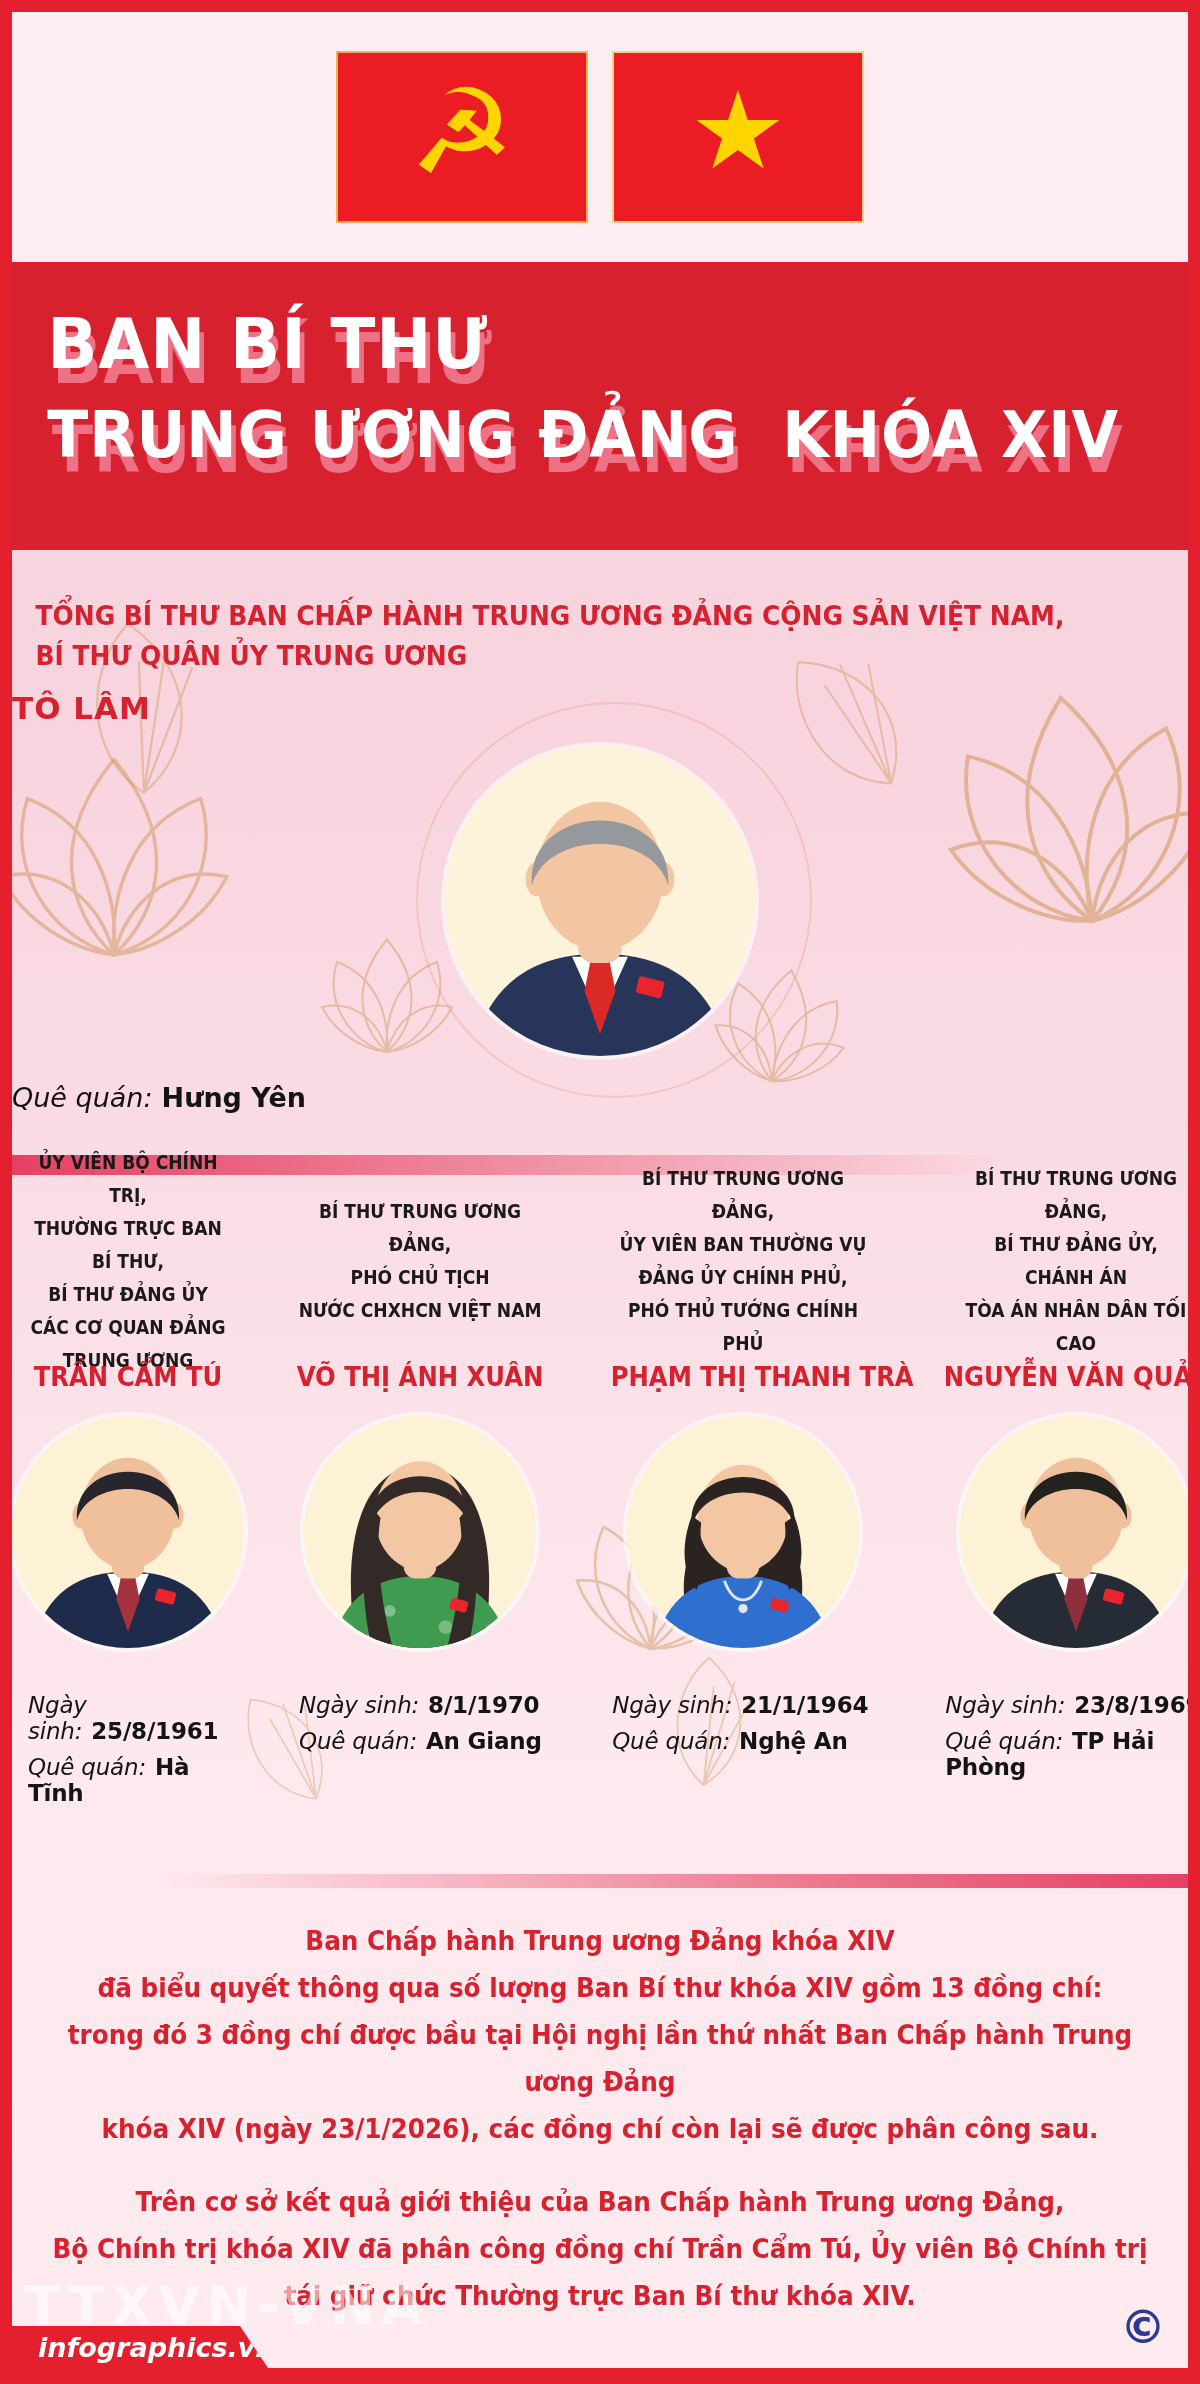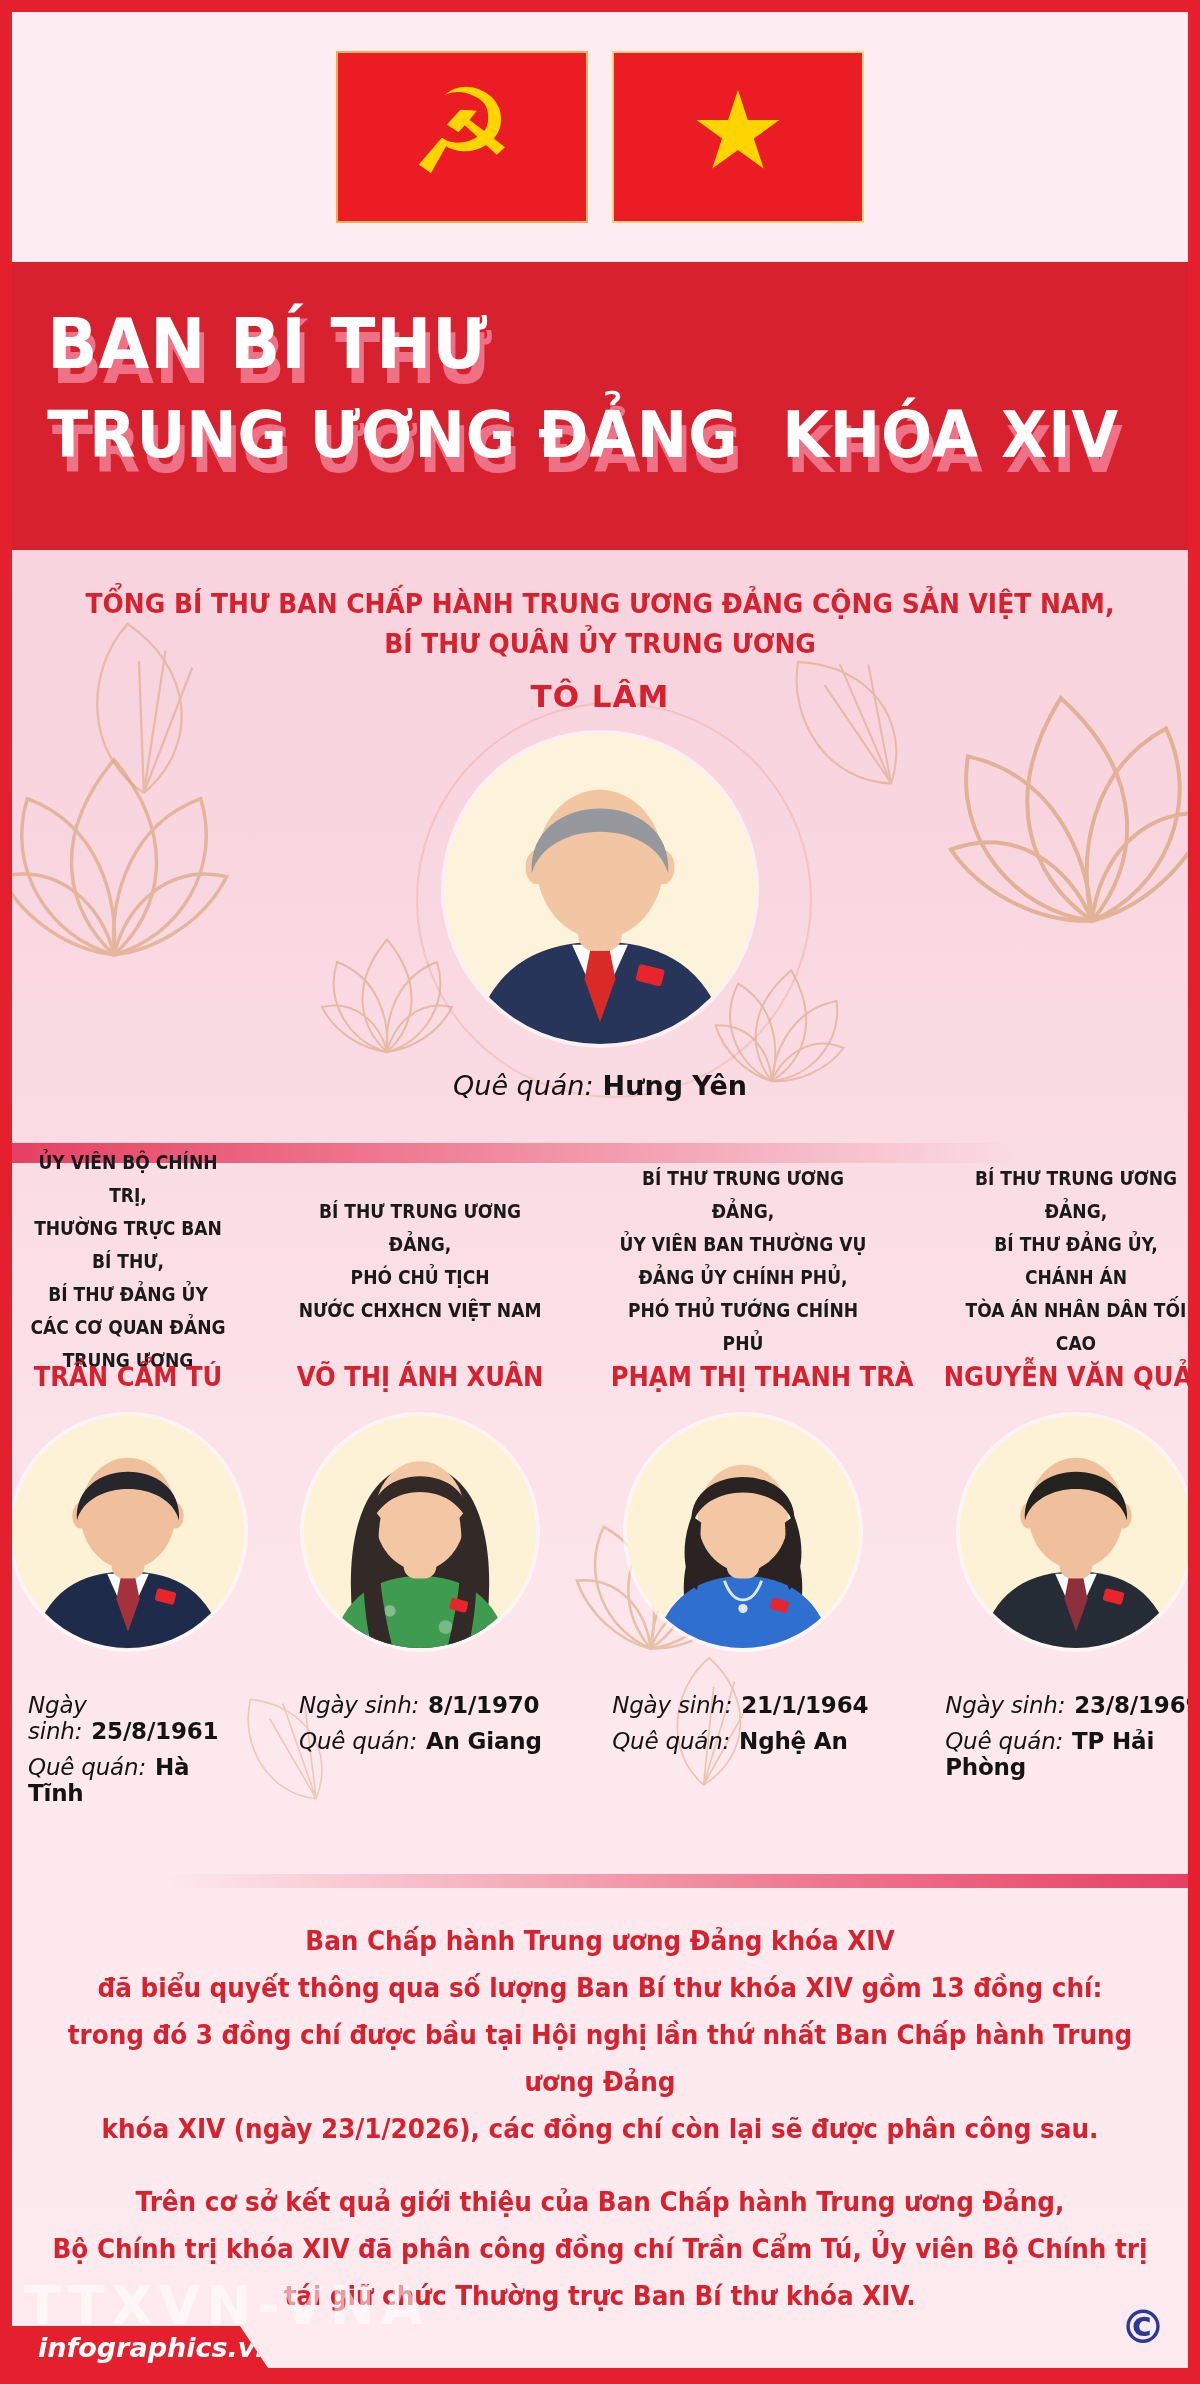--- a/index.html
+++ b/index.html
@@ -19,37 +19,37 @@
   .flag-vn{background:#ec1c25;border:2px solid #f3d27d;}
   .hs-glyph{font-size:118px;color:#ffd500;line-height:1;margin-top:-10px;}
   .star-glyph{font-size:108px;color:#ffd500;line-height:1;margin-top:-12px;}
   
   .title-band{height:288px;background:#d7212e;text-align:left;padding-top:47px;box-sizing:border-box;}
   .title-line{color:#fff;font-weight:bold;white-space:pre;transform:scaleX(0.94);transform-origin:center;
     text-shadow:5px 15px 0 #ee7186;letter-spacing:1px;}
   .t1{font-size:70px;line-height:1;margin-bottom:24px;}
   .t2{font-size:64px;line-height:1;}
   
-  .leader{text-align:center;padding-top:34px;}
+  .leader{padding-top:46px;}
   .leader-role{color:#d7212e;font-weight:bold;font-size:26px;line-height:40px;transform:scaleX(0.96);transform-origin:center;}
   .leader-name{margin-top:14px;color:#d7212e;font-weight:bold;font-size:31px;letter-spacing:1px;}
   .avatar{border-radius:50%;overflow:hidden;background:#fdf2d5;box-shadow:0 0 0 4px rgba(255,255,255,0.6);}
   .leader-avatar{width:310px;height:310px;margin:20px auto 0;}
   .ring{position:absolute;left:404px;top:690px;width:392px;height:392px;border:2px solid rgba(231,150,130,0.30);border-radius:50%;z-index:0;}
   .info-line{margin:12px 0;color:#141414;}
   .leader-info{margin-top:26px;font-size:27px;}
   .lbl{font-style:italic;}
   .val{font-weight:bold;margin-left:9px;}
   
   .divider1{height:20px;width:1092px;margin-top:42px;
     background:linear-gradient(90deg,#e74063 0%,#ee7a91 35%,rgba(250,219,228,0) 92%);}
   .divider2{height:14px;width:1112px;margin-left:auto;margin-top:58px;
     background:linear-gradient(270deg,#e74063 0%,#ee7a91 35%,rgba(253,233,238,0) 92%);}
   
-  .members{display:flex;padding-top:28px;gap:39px;}
+  .members{display:flex;padding-top:16px;gap:39px;}
   .col{width:294px;text-align:center;}
   .role{height:140px;display:flex;flex-direction:column;justify-content:center;
     color:#1a1a1a;font-weight:bold;font-size:19px;line-height:33px;transform:scaleX(0.90);transform-origin:center;}
   .m-name{margin-top:30px;color:#d7212e;font-weight:bold;font-size:27px;white-space:nowrap;
     transform:scaleX(0.90);transform-origin:center;}
   .m-avatar{width:232px;height:232px;margin:24px auto 0;}
   .m-info{margin-top:44px;text-align:left;padding-left:16px;font-size:23px;letter-spacing:-0.2px;}
   .m-info .info-line{margin:10px 0;}
   
   .summary{padding-top:30px;text-align:center;color:#d7212e;font-weight:bold;}

